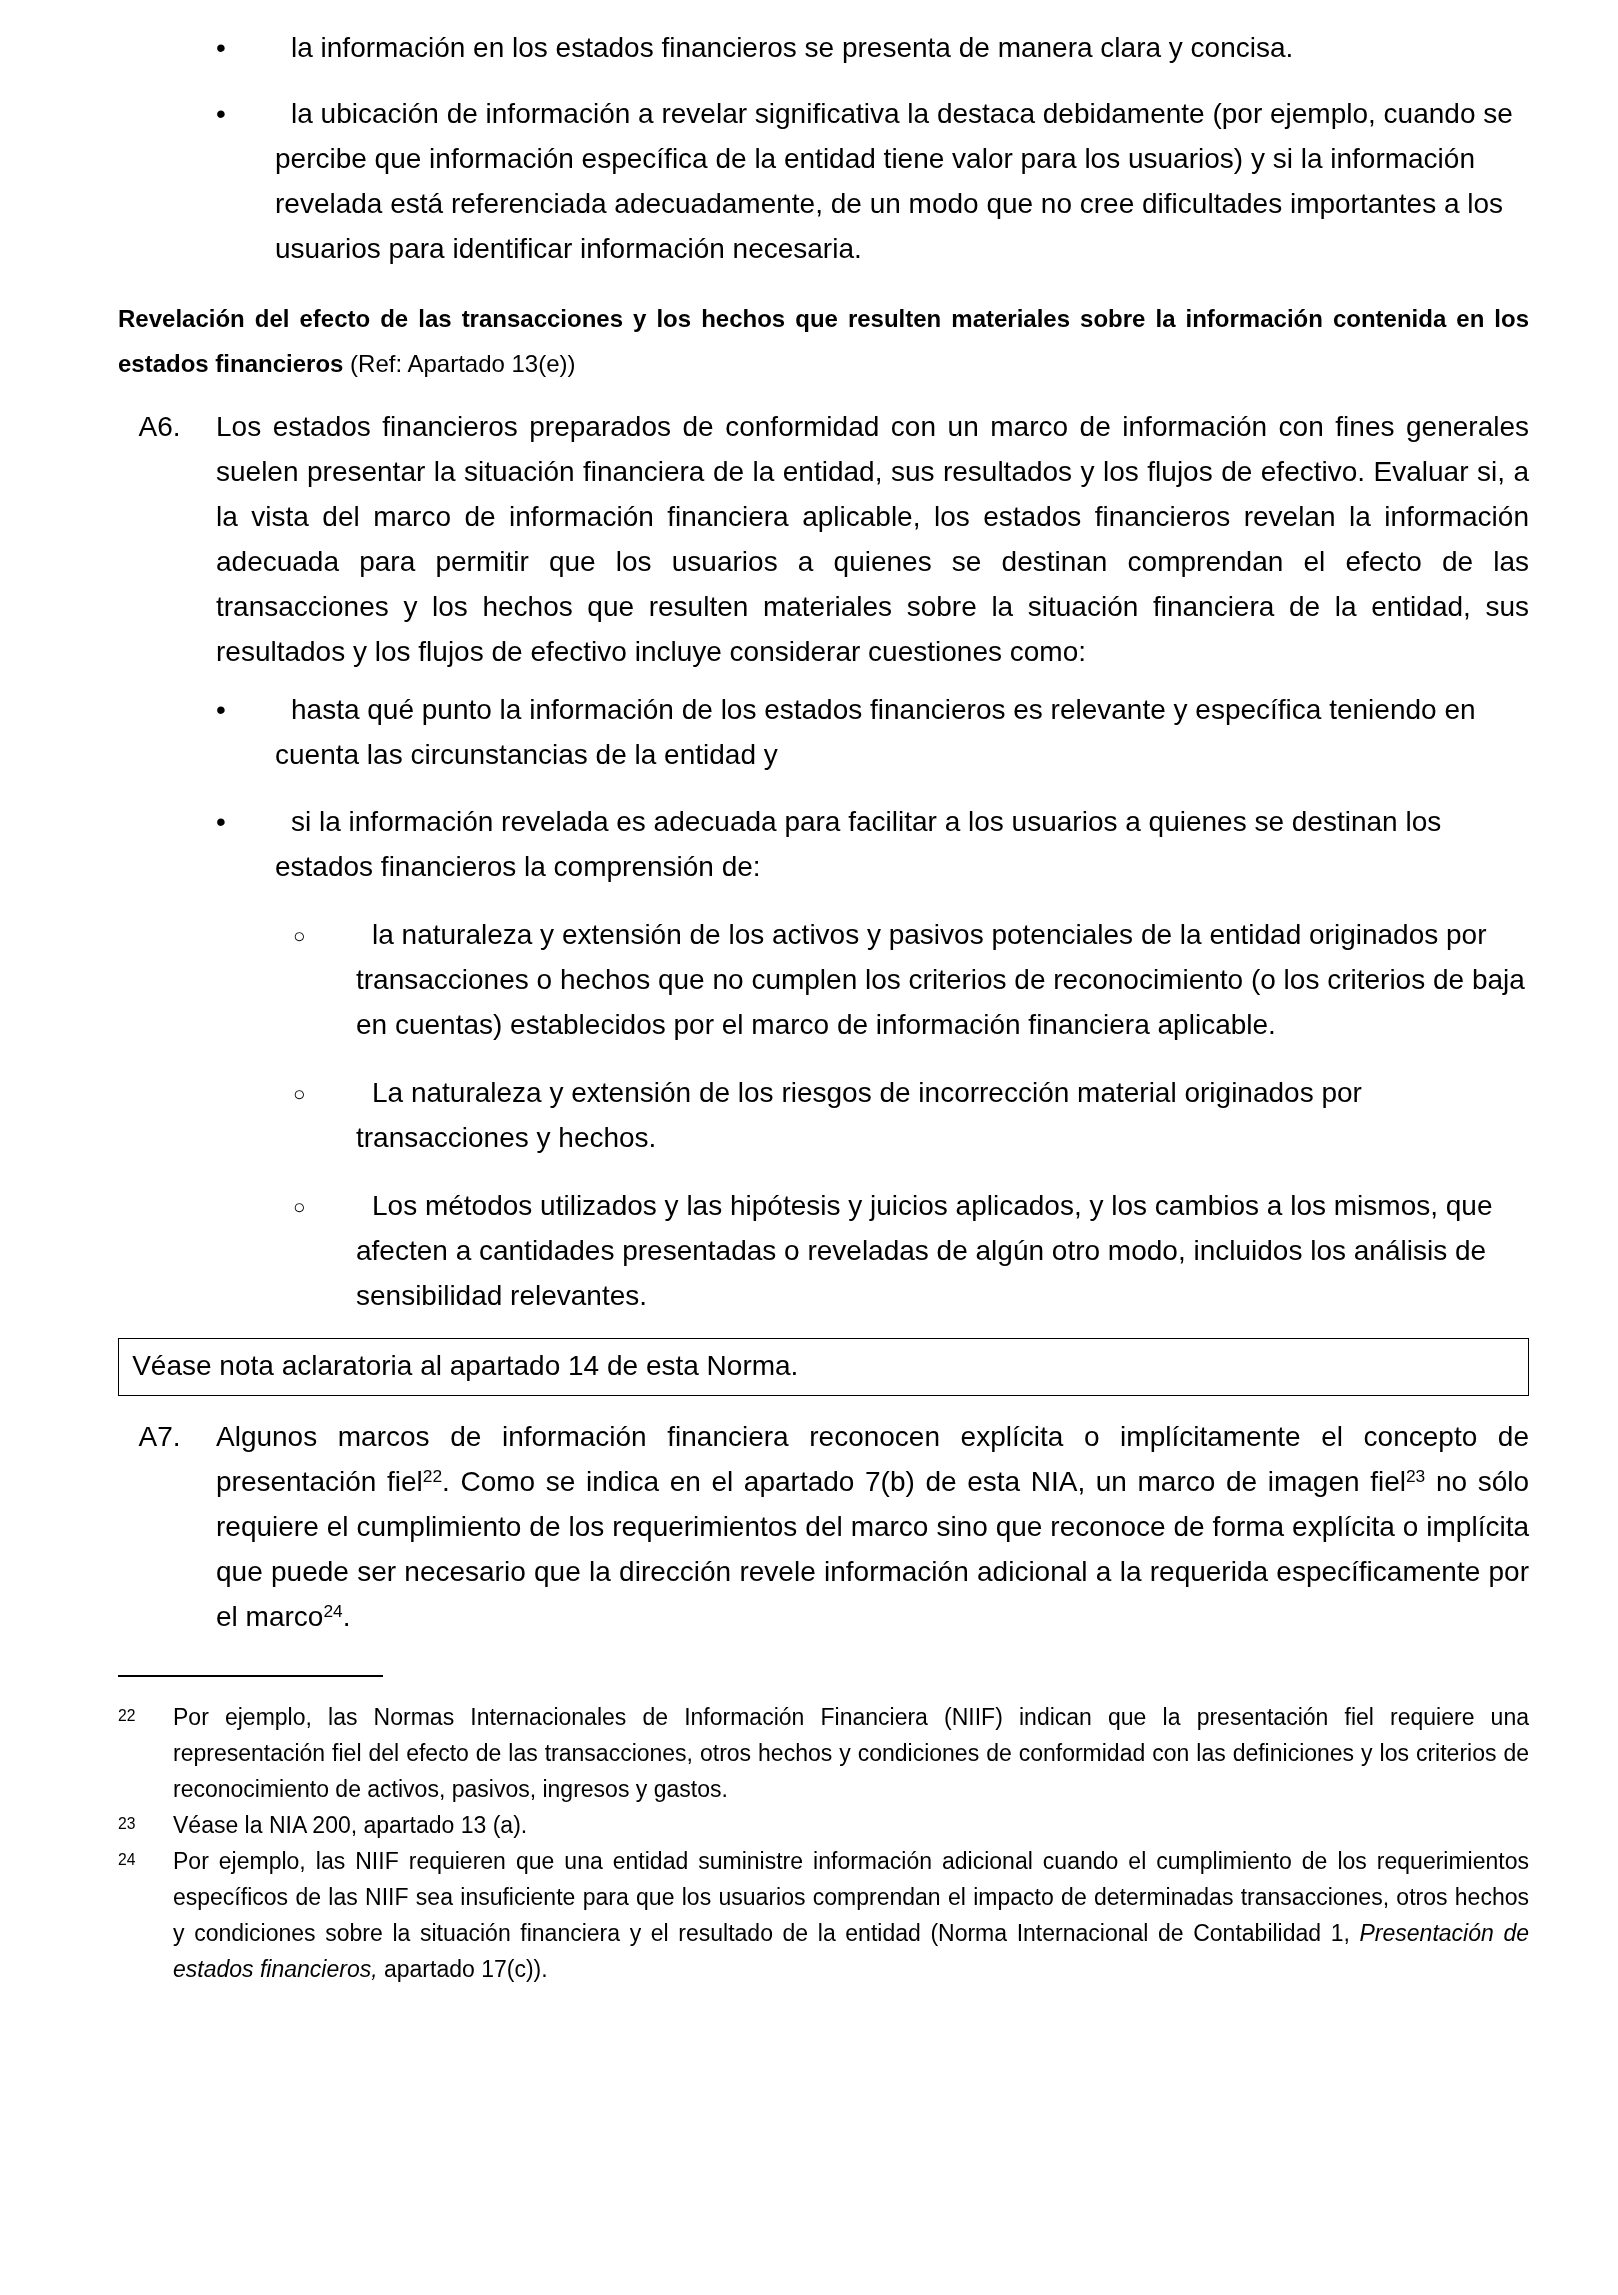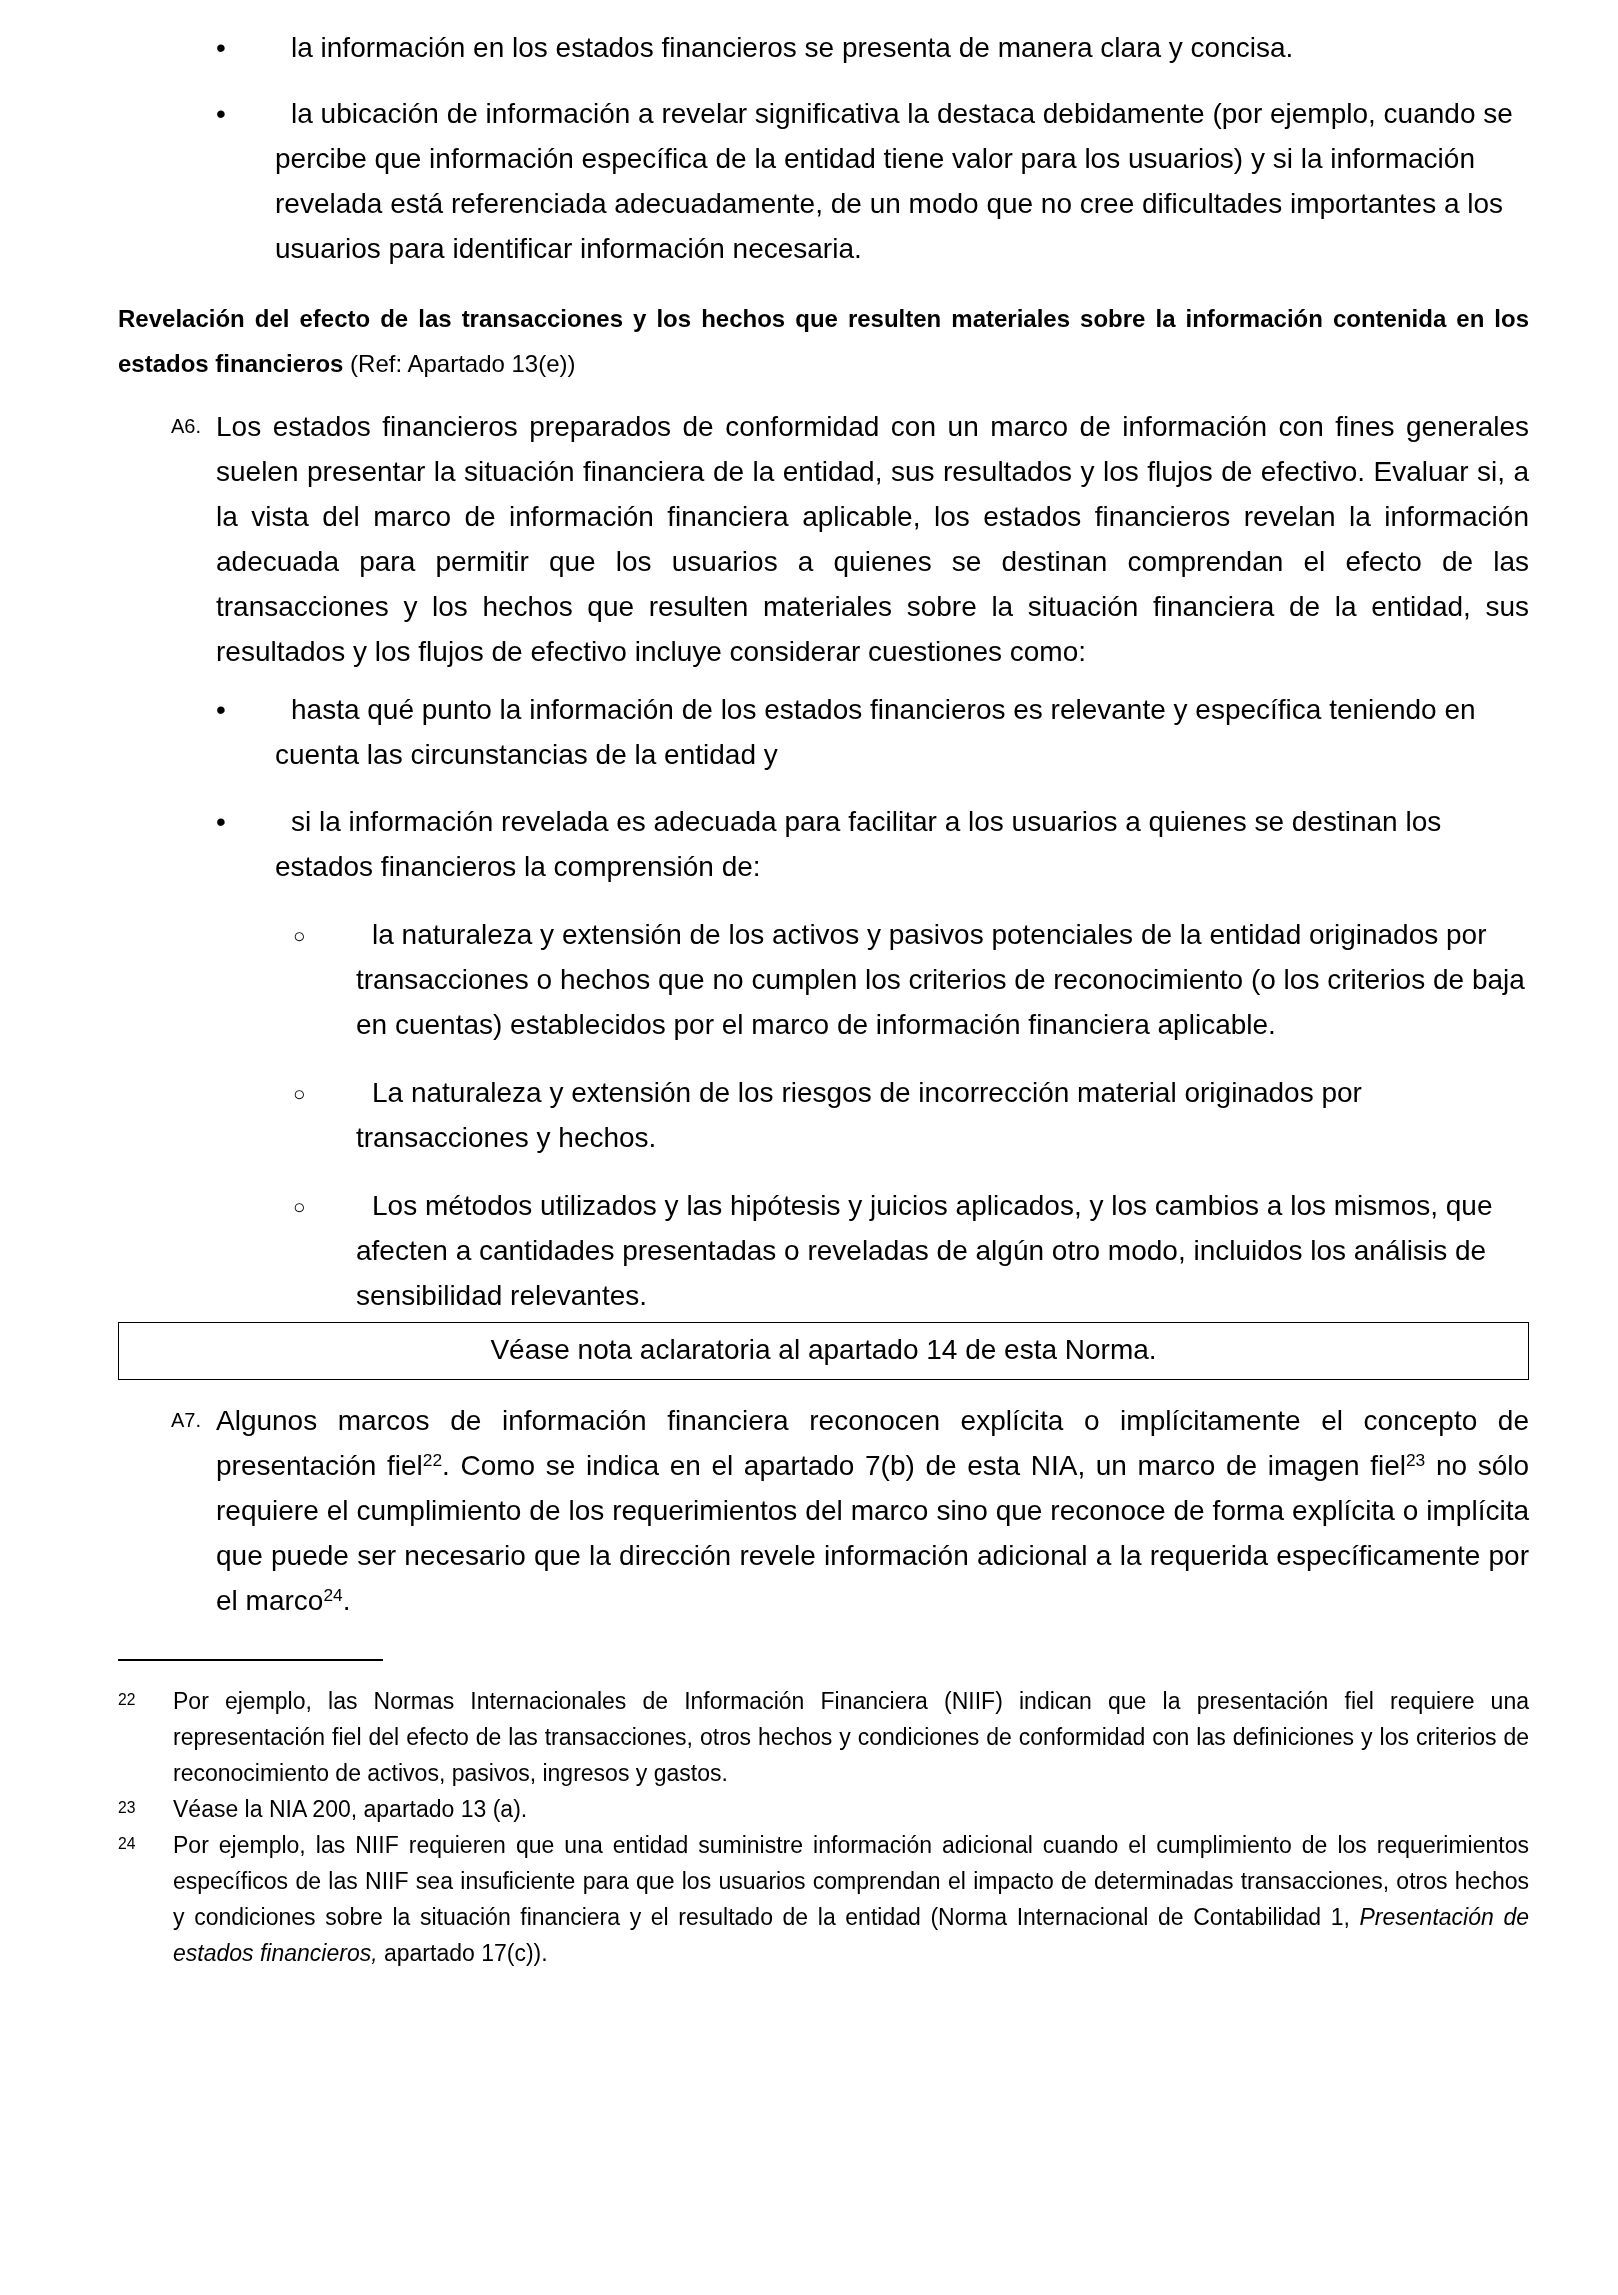--- a/index.html
+++ b/index.html
@@ -36,23 +36,23 @@
   .numpara {
     position: relative;
     padding-left: 98px;
     margin: 18px 0 0 0;
   }
   .numpara .num {
     position: absolute;
     left: 0;
     top: 0;
     width: 83px;
-    font-size: 20px;
-    line-height: 45px;
-    text-align: right;
+    font-size: 28px;
+    line-height: 45px;
+    text-align: center;
   }
 
   
   .bullets {
     list-style: none;
     margin: 0;
     padding: 0;
   }
   .bullets > li {
     position: relative;
@@ -95,24 +95,23 @@
     text-align: justify;
     text-justify: inter-word;
     margin: 25px 0 0 0;
   }
   .heading .reg { font-weight: normal; }
 
   
   .notebox {
     border: 1.7px solid #000000;
     box-sizing: border-box;
-    margin: 4px 0 0 0;
+    margin: 20px 0 0 0;
     padding: 8.3px 13.2px 10px 13.2px;
     width: 100%;
-    text-align: center;
   }
   .notebox .txt {
     font-size: 28px;
     line-height: 38px;
   }
 
   sup {
     font-size: 0.62em;
     line-height: 0;
     vertical-align: 0.52em;

